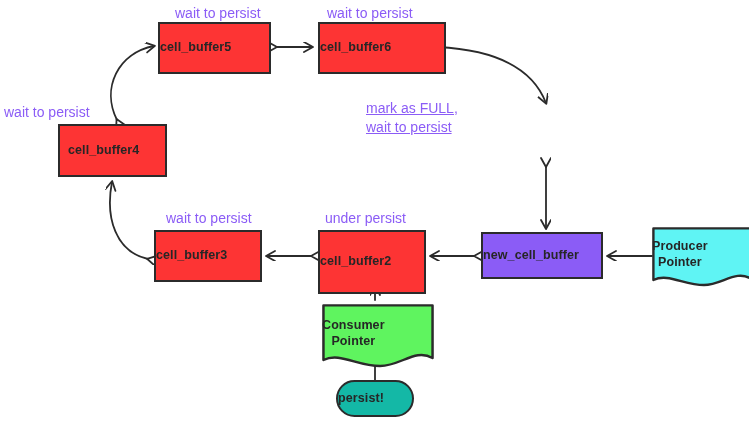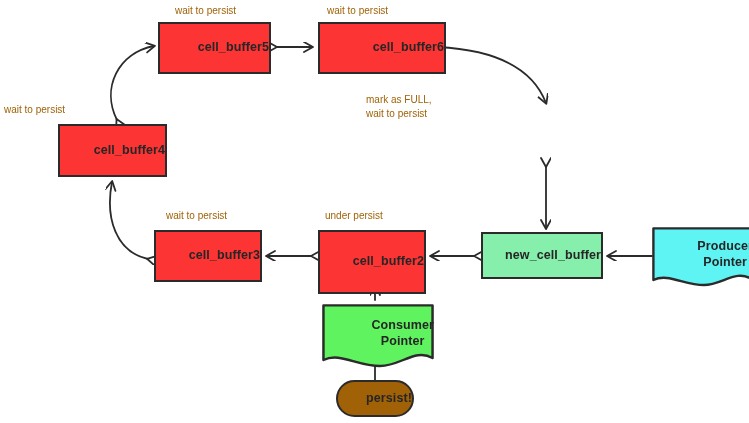--- a/index.html
+++ b/index.html
@@ -23,36 +23,36 @@
     top: 0;
     width: 749px;
     height: 423px;
     pointer-events: none;
   }
   .node {
     position: absolute;
     box-sizing: border-box;
     display: flex;
     align-items: center;
-    justify-content: flex-end;
+    justify-content: flex-start;
     text-align: center;
     font-weight: bold;
     font-size: 12.5px;
     color: #262626;
     letter-spacing: 0.1px;
     line-height: 1.25;
     z-index: 3;
   }
   .rect {
     border: 2.2px solid #2b2b2b;
   }
   .red   { background: #fd3434; }
-  .yellow{ background: #86efac; }
+  .yellow{ background: #8b5cf6; }
   .stadium {
-    background: #a16207;
+    background: #14b8a6;
     border: 2.2px solid #2b2b2b;
     border-radius: 20px;
   }
   .doc {
     background: transparent;
     border: none;
   }
   .doc .doc-label {
     position: relative;
     z-index: 2;
@@ -60,22 +60,22 @@
   }
   .doc svg {
     position: absolute;
     left: 0;
     top: 0;
     width: 100%;
     height: 100%;
   }
   .elabel {
     position: absolute;
-    font-size: 10px;
-    color: #a16207;
+    font-size: 14px;
+    color: #8b5cf6;
     line-height: 1.35;
     white-space: pre;
     z-index: 2;
   }
 </style>
 </head>
 <body>
 
 <div id="canvas">
 
@@ -114,21 +114,21 @@
   </svg>
 
   <div class="node rect red" style="left:158px; top:22px; width:113px; height:52px;">
     <span>cell_buffer5</span>
   </div>
 
   <div class="node rect red" style="left:318px; top:22px; width:128px; height:52px;">
     <span>cell_buffer6</span>
   </div>
 
-  <div class="node rect red" style="left:58px; top:124px; width:109px; height:53px;">
+  <div class="node rect red" style="left:58px; top:124px; width:109px; height:53px;padding-left:8px;">
     <span>cell_buffer4</span>
   </div>
 
 
   <div class="node rect red" style="left:154px; top:230px; width:108px; height:52px;">
     <span>cell_buffer3</span>
   </div>
 
   <div class="node rect red" style="left:318px; top:230px; width:108px; height:64px;">
     <span>cell_buffer2</span>
@@ -161,16 +161,16 @@
   <div class="elabel" style="left:175px; top:4px;">wait to persist</div>
 
   <div class="elabel" style="left:327px; top:4px;">wait to persist</div>
 
   <div class="elabel" style="left:4px; top:103px;">wait to persist</div>
 
   <div class="elabel" style="left:166px; top:209px;">wait to persist</div>
 
   <div class="elabel" style="left:325px; top:209px;">under persist</div>
 
-  <div class="elabel" style="left:366px; top:93px;">mark as FULL,
+  <div class="elabel" style="left:366px; top:99px;text-decoration:underline;">mark as FULL,
 wait to persist</div>
 
 </div>
 
 </body></html>

